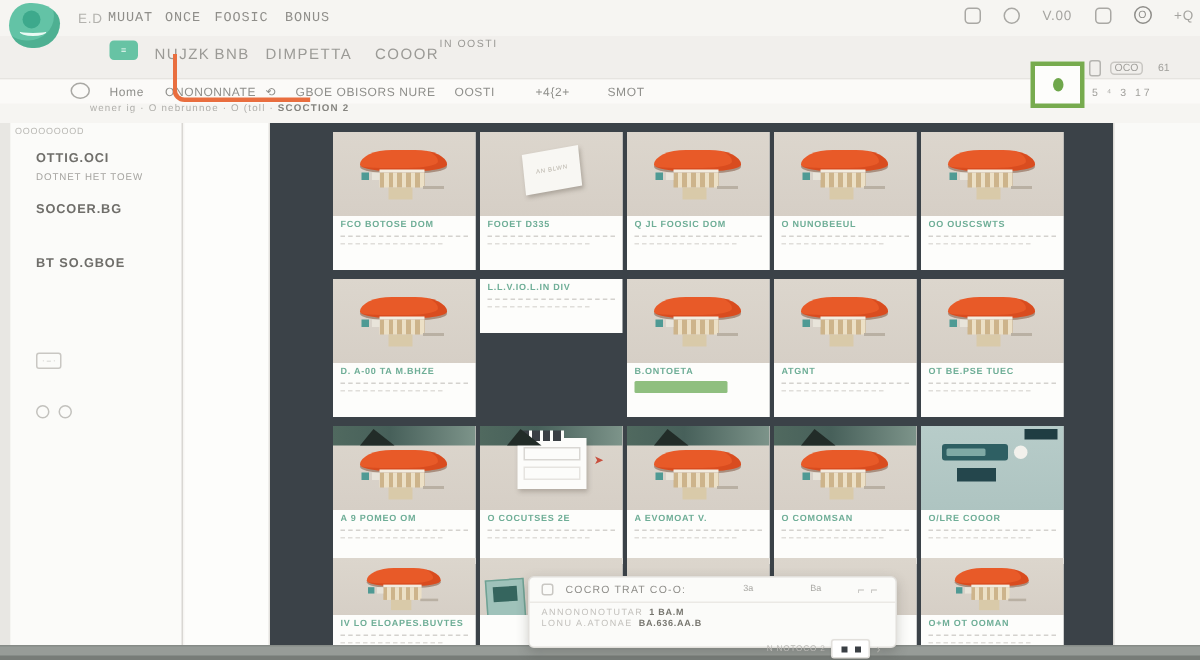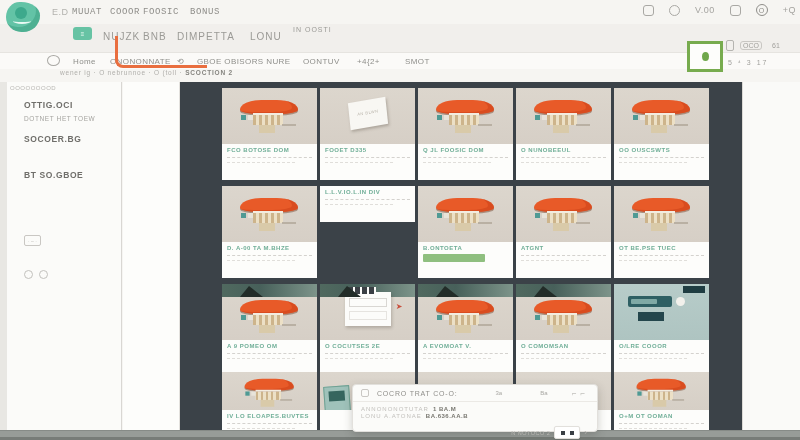--- a/index.html
+++ b/index.html
@@ -176,49 +176,49 @@
 </head>
 <body>
 
 <div id="menubar">
   <div id="logo">
     <div class="inner"></div>
     <div class="swoosh"></div>
   </div>
   <span id="workspace-label">E.D</span>
   <span class="menu-item" style="left:72px">MUUAT</span>
-  <span class="menu-item" style="left:110px">COOOR</span>
+  <span class="menu-item" style="left:110px">ONCE</span>
   <span class="menu-item" style="left:143px">FOOSIC</span>
   <span class="menu-item" style="left:190px">BONUS</span>
   <div id="menu-right">
     <span class="mini-icon"></span>
     <span class="mini-icon round"></span>
     <span>V.00</span>
     <span class="mini-icon"></span>
     <span id="avatar">O</span>
     <span>+Q</span>
   </div>
 </div>
 
 <div id="toolbar2">
   <div id="teal-button">≡</div>
   <span class="tab" style="left:103px">NUJZK</span>
   <span class="tab" style="left:143px">BNB</span>
   <span class="tab" style="left:177px">DIMPETTA</span>
-  <span class="tab" style="left:250px">LONU</span>
+  <span class="tab" style="left:250px">COOOR</span>
   <span class="tab two-line" style="left:293px">IN OOSTI</span>
 </div>
 
 <div id="ribbon">
   <span class="pencil-circle"></span>
   <span class="ribbon-item" style="left:73px">Home</span>
   <span class="ribbon-item" style="left:110px">ONONONNATE</span>
   <span class="ribbon-item" style="left:177px">⟲</span>
   <span class="ribbon-item" style="left:197px">GBOE OBISORS NURE</span>
-  <span class="ribbon-item" style="left:303px">OONTUV</span>
+  <span class="ribbon-item" style="left:303px">OOSTI</span>
   <span class="ribbon-item" style="left:357px">+4{2+</span>
   <span class="ribbon-item" style="left:405px">SMOT</span>
 </div>
 <div id="orange-bracket"></div>
 <div id="green-box">
   <span class="dot"></span>
 </div>
 <div id="ribbon-right">
   <span style="position:absolute;left:0;top:2px;width:8px;height:11px;border:1.3px solid #b5b4b0;border-radius:2px"></span>
   <span style="position:absolute;left:14px;top:3px;border:1px solid #c9c7c3;border-radius:3px;padding:0 2px">OCO</span>

